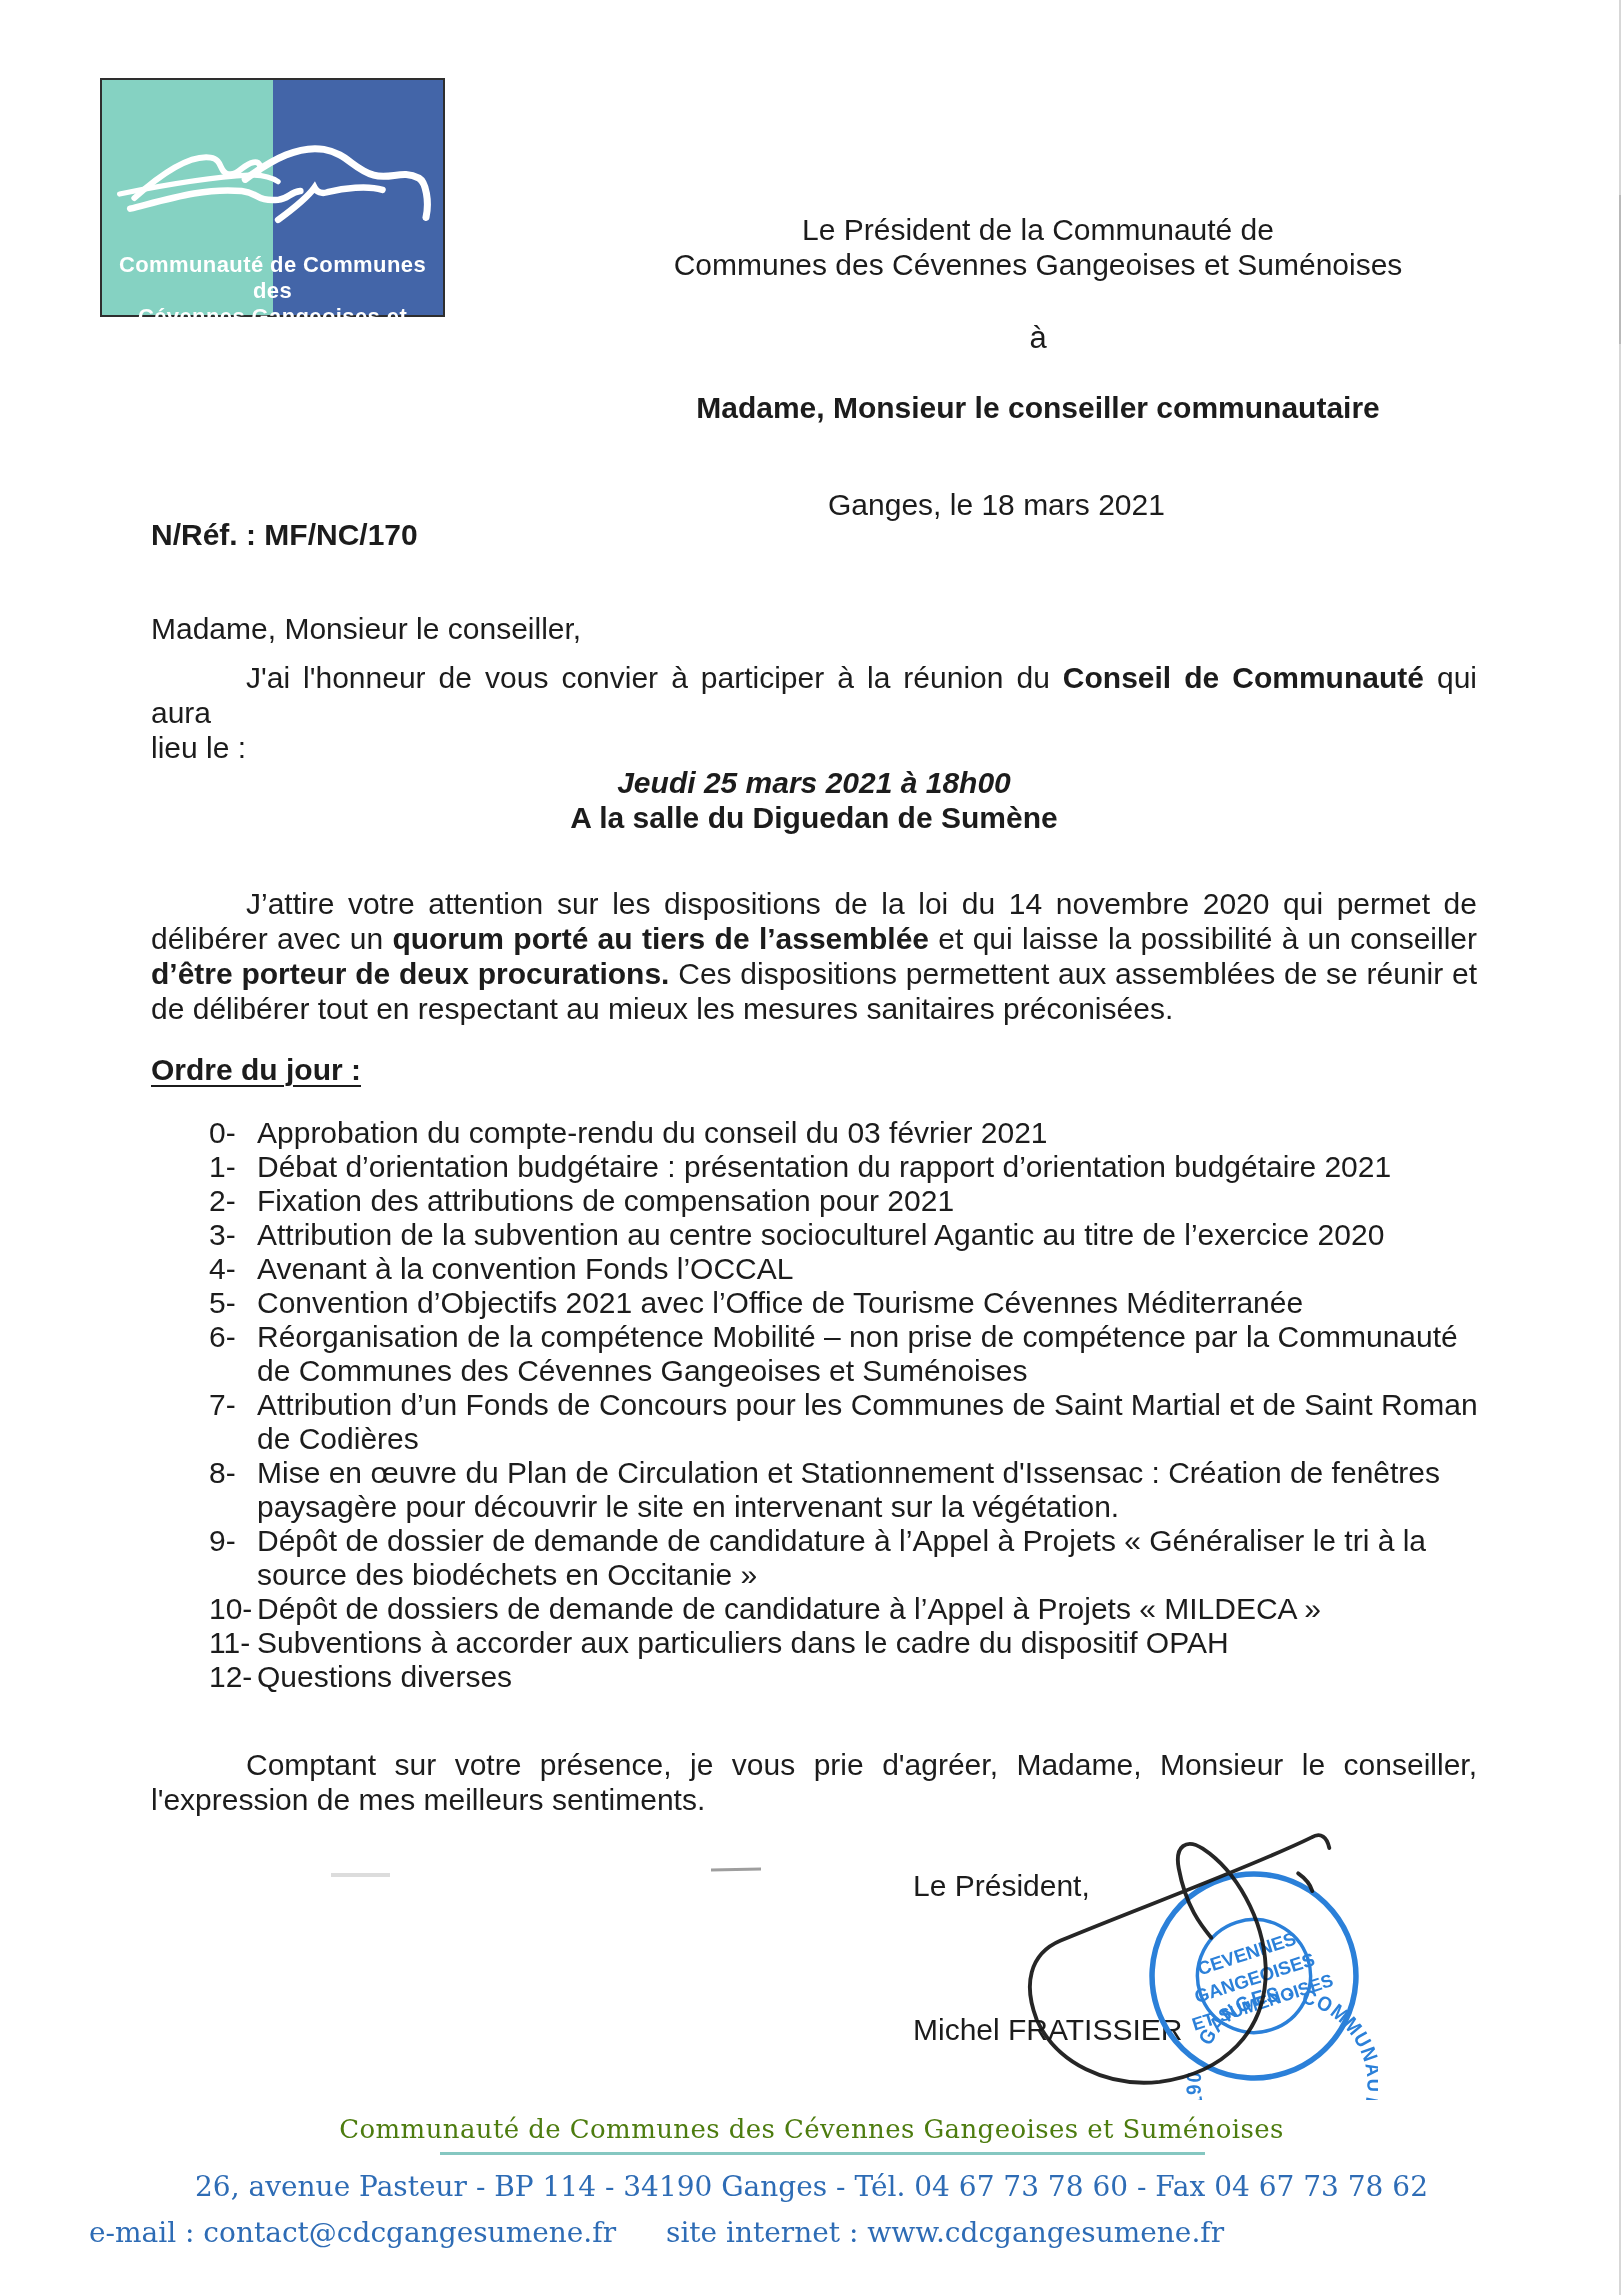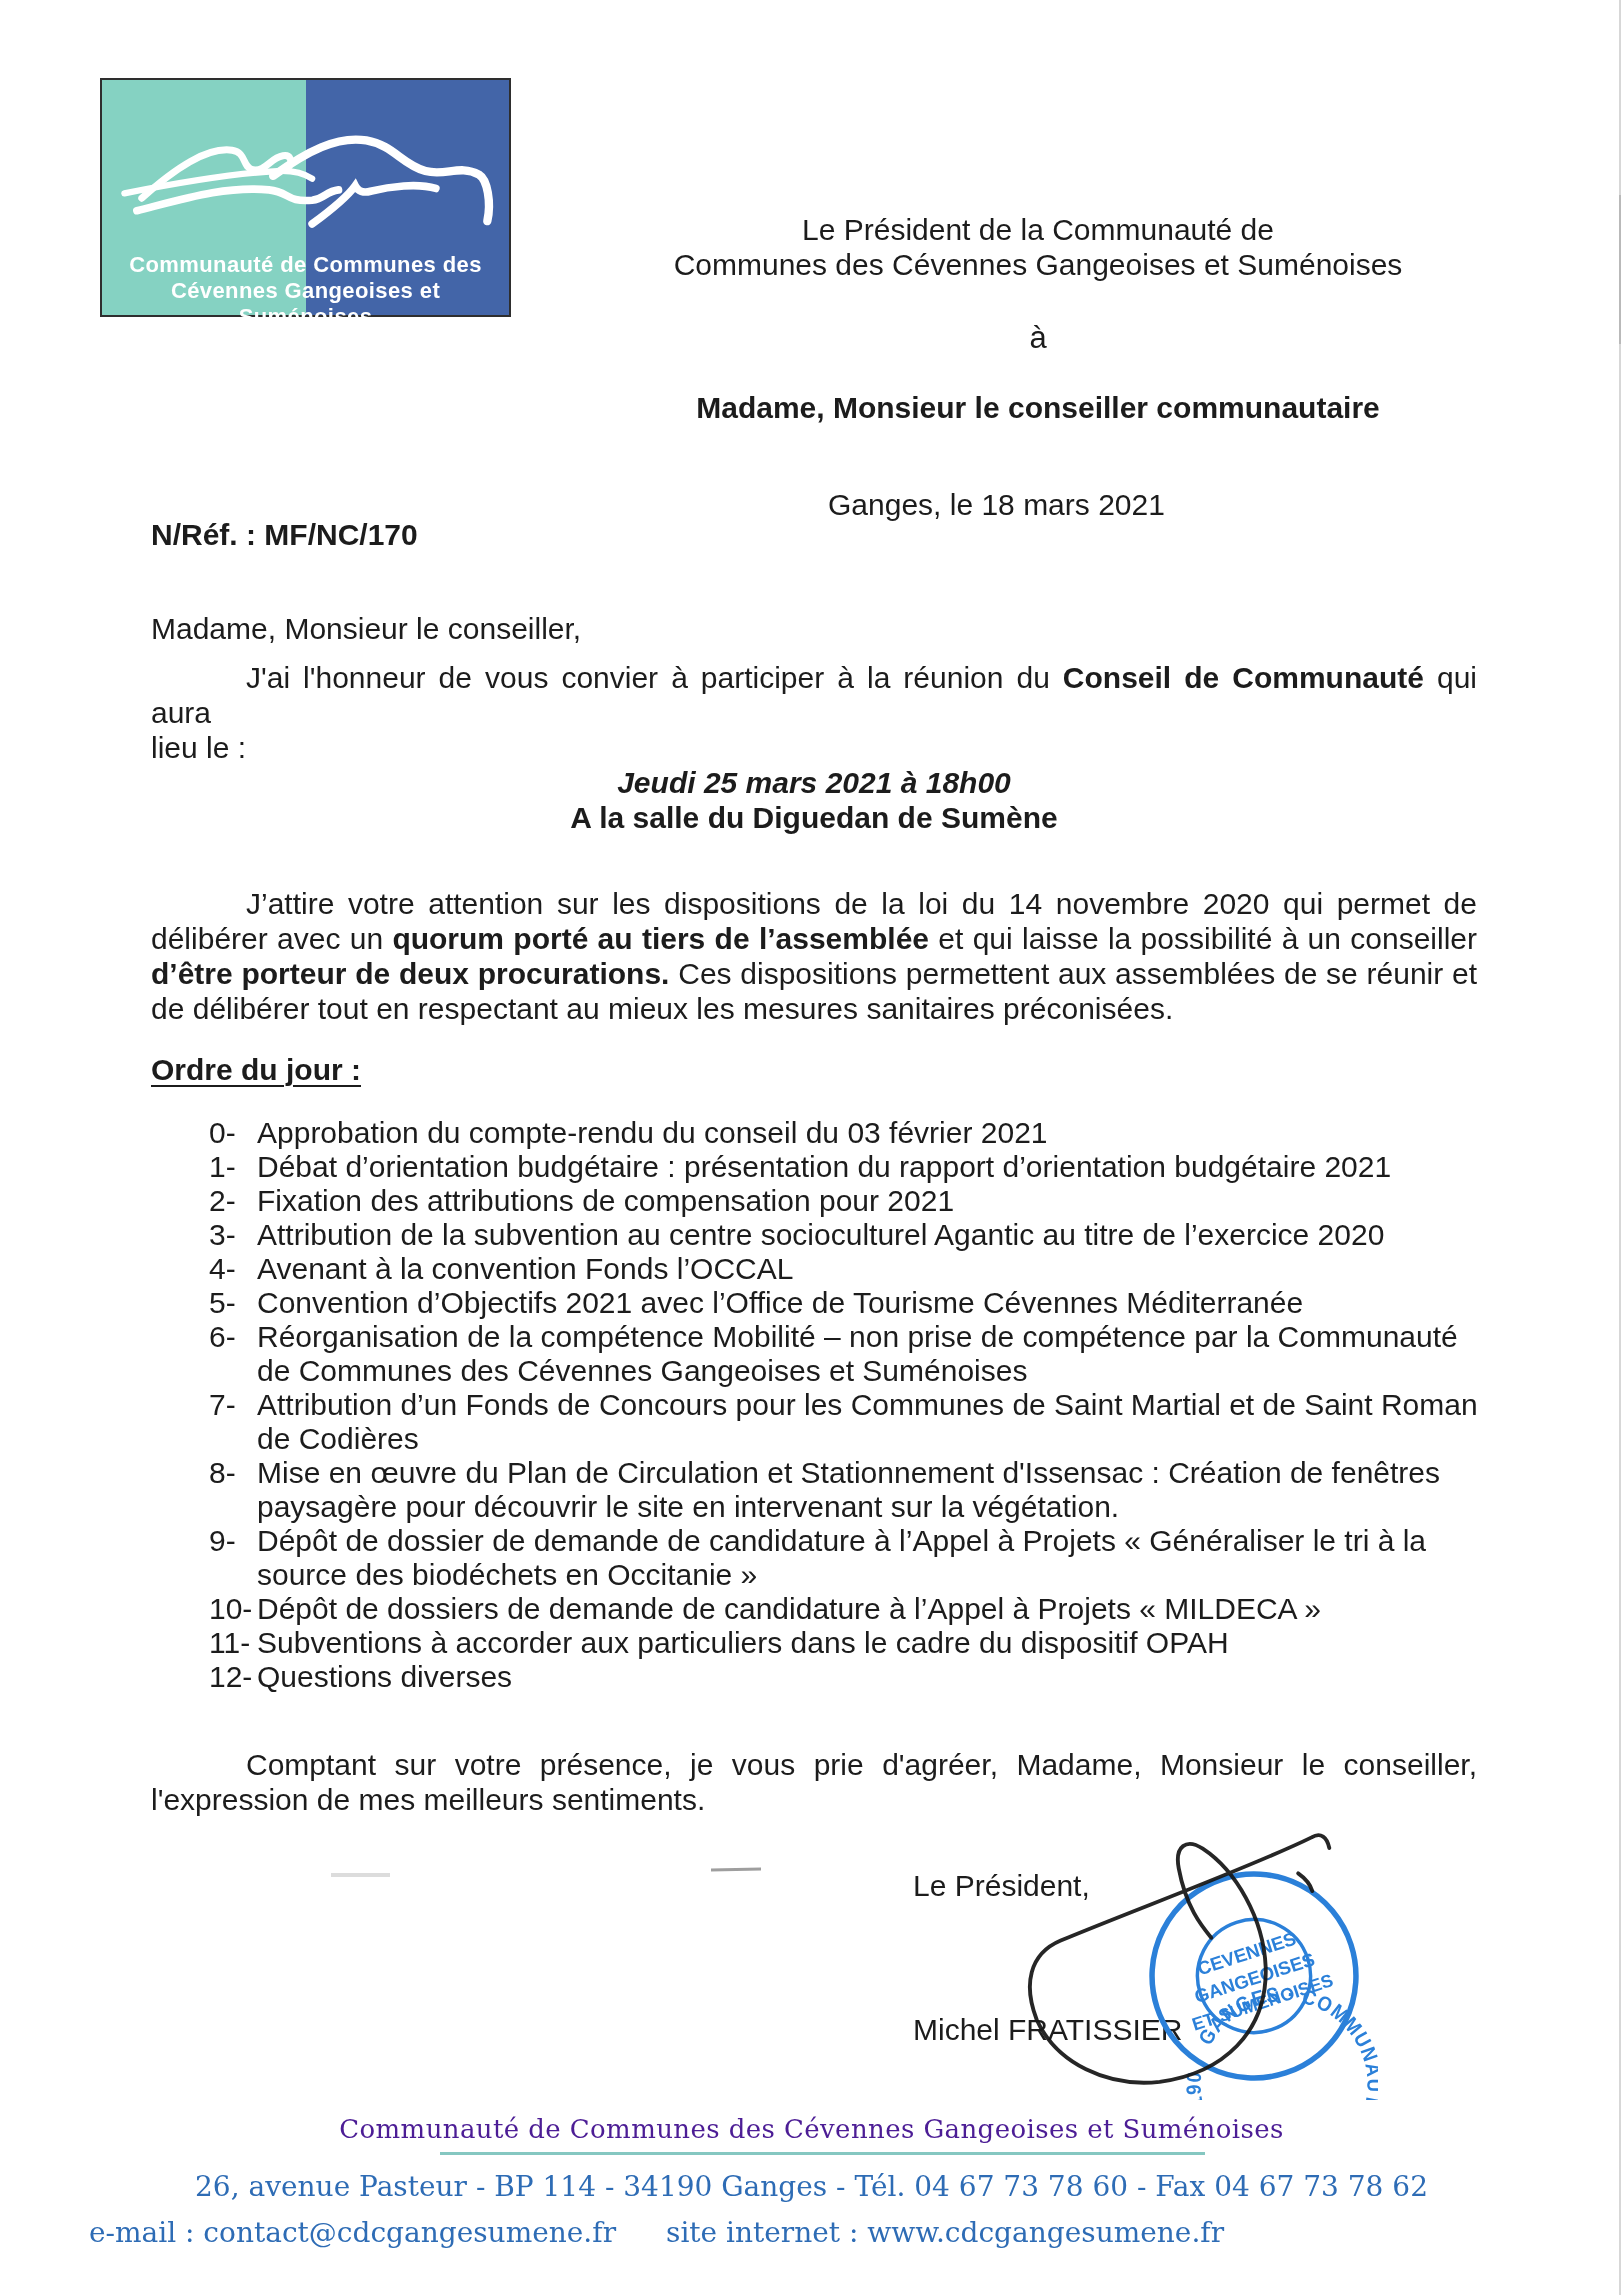--- a/index.html
+++ b/index.html
@@ -3,21 +3,21 @@
 <meta charset="utf-8">
 <style>
   html,body{margin:0;padding:0;background:#e8e8e8;}
   .page{
     position:relative;width:1623px;height:2295px;background:#ffffff;
     font-family:"Liberation Sans",sans-serif;color:#1c1c1c;overflow:hidden;
     margin:0 auto;
   }
   .abs{position:absolute;}
   
-  .logo{left:100px;top:78px;width:411px;height:239px;border:2.1px solid #2e2e2e;box-sizing:border-box;}
+  .logo{left:100px;top:78px;width:345px;height:239px;border:2.1px solid #2e2e2e;box-sizing:border-box;}
   .logo-half{position:absolute;top:0;height:100%;width:50%;}
   .logo-left{left:0;background:#85d2c2;}
   .logo-right{right:0;background:#4365a8;}
   .logo-art{position:absolute;left:0;top:0;width:100%;height:100%;}
   .logo-text{position:absolute;left:0;right:0;top:172px;text-align:center;color:#ffffff;
     font-weight:bold;font-size:22px;line-height:26px;letter-spacing:0.4px;}
   
   .header-block{left:601px;top:212px;width:874px;text-align:center;
     font-weight:normal;font-size:30px;line-height:35px;}
   .dest-a{left:601px;top:320px;width:874px;text-align:center;font-size:31px;}
@@ -41,21 +41,21 @@
   .agenda .txt{flex:1;}
   .closing{left:151px;top:1730px;width:1326px;font-size:30px;line-height:35px;
     text-align:justify;text-indent:95px;margin-top:17px;}
   
   .president{left:913px;top:1869px;font-size:30px;}
   .signer{left:913px;top:2013px;font-size:30px;}
   .stamp{left:1130px;top:1852px;width:248px;height:248px;}
   .sig{left:983px;top:1790px;width:424px;height:311px;}
   
   .footer-org{left:0;top:2114px;width:1623px;text-align:center;
-    font-family:"DejaVu Serif",serif;font-size:26px;color:#4c1d95;letter-spacing:0.4px;}
+    font-family:"DejaVu Serif",serif;font-size:26px;color:#4d7c0f;letter-spacing:0.4px;}
   .footer-rule{left:440px;top:2152px;width:765px;height:2.8px;background:#85c7c1;}
   .footer-addr{left:0;top:2170px;width:1623px;text-align:center;
     font-family:"DejaVu Serif",serif;font-size:28px;color:#2e6cb5;}
   .footer-mail{left:0;top:2216px;width:1313px;text-align:center;
     font-family:"DejaVu Serif",serif;font-size:28px;color:#2e6cb5;}
   .footer-mail .gap{display:inline-block;width:50px;}
   
   .edge-line{left:1619px;top:0;width:2.1px;height:2295px;background:#d7d7d7;}
   .edge-line-dark{left:1619px;top:195px;width:2.1px;height:149px;background:#b9b9b9;}
   .dash-1{left:711px;top:1868px;width:50px;height:2.8px;background:#9e9e9e;transform:rotate(-1deg);}

